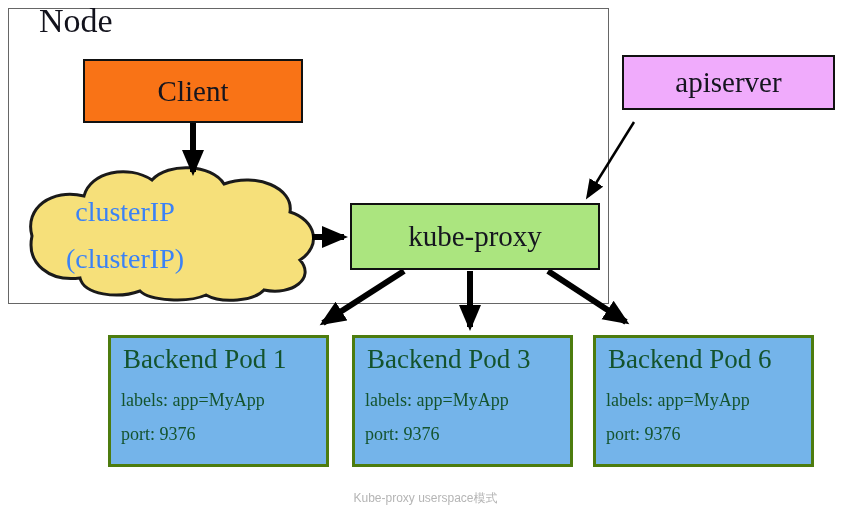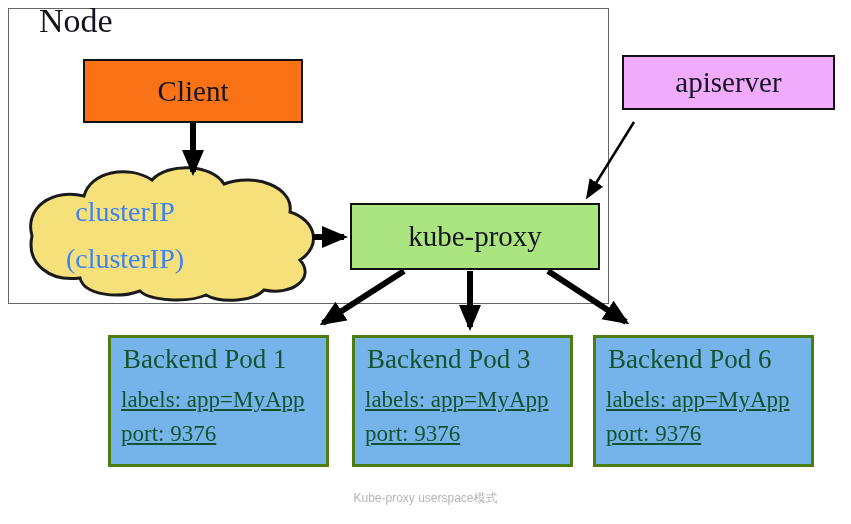--- a/index.html
+++ b/index.html
@@ -84,24 +84,23 @@
   }
   .pod-1 { left: 108px; }
   .pod-2 { left: 352px; }
   .pod-3 { left: 593px; }
   .pod-title {
     font-size: 27px;
     margin: 2px 0 8px 2px;
     white-space: nowrap;
   }
   .pod-line {
-    font-size: 23px;
+    font-size: 18px;
     line-height: 34px;
     white-space: nowrap;
-    text-decoration: underline;
   }
   .caption {
     position: absolute;
     left: 0; top: 490px;
     width: 851px;
     text-align: center;
     font-family: "Liberation Sans", sans-serif;
     font-size: 12px;
     color: #b5b5b5;
     z-index: 3;

